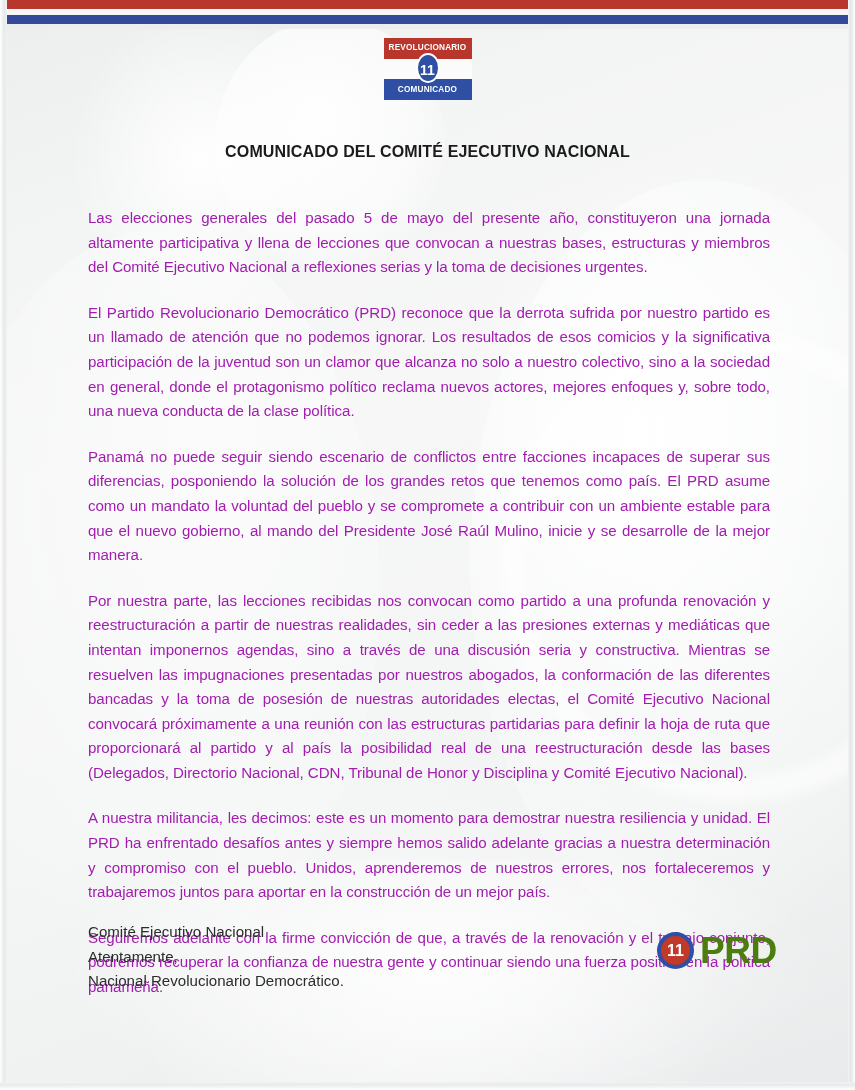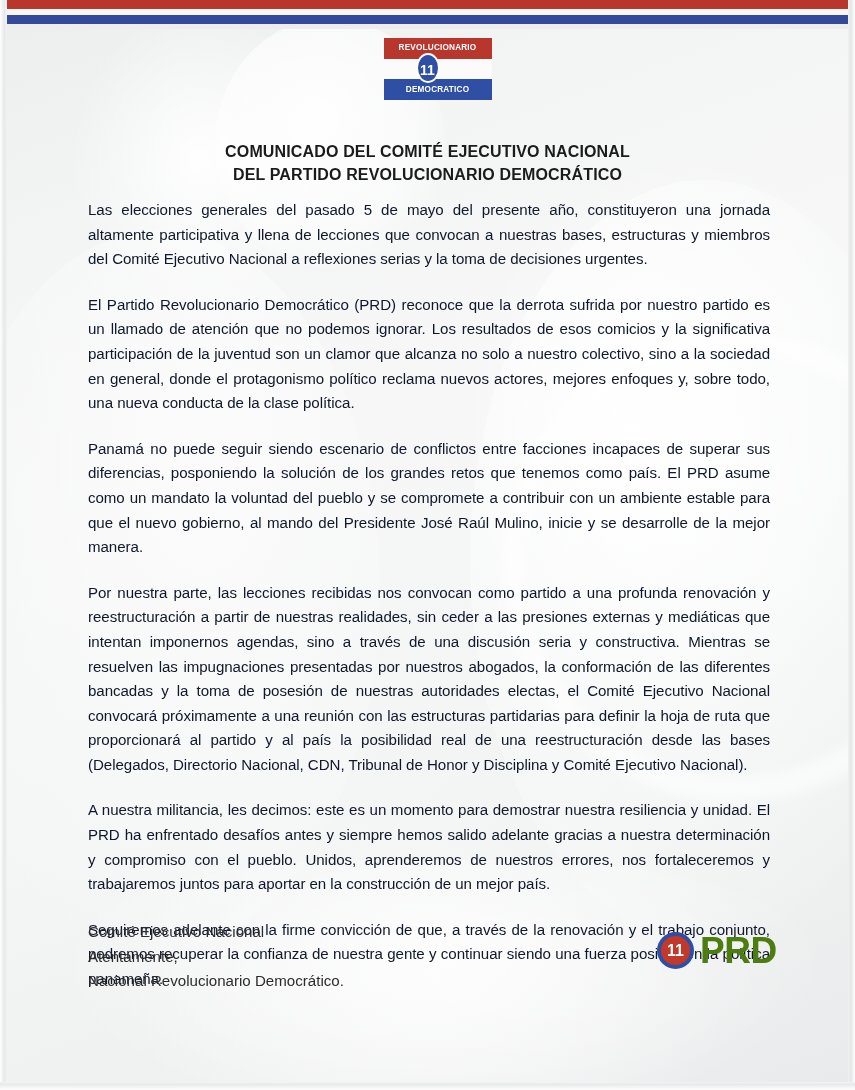--- a/index.html
+++ b/index.html
@@ -133,21 +133,21 @@
   }
   .prd-badge {
     position: relative;
     width: 88px;
     height: 62px;
     display: block;
   }
   .badge-band {
     position: absolute;
     left: 0;
-    width: 108px;
+    width: 88px;
     box-sizing: border-box;
     text-align: center;
     color: #ffffff;
     font-weight: bold;
     letter-spacing: 0.2px;
     line-height: 1;
   }
   .badge-top {
     top: 0;
     height: 21px;
@@ -201,24 +201,24 @@
   .doc-title .line { display: block; }
 
   
   .body-block {
     position: absolute;
     top: 198px;
     left: 88px;
     width: 682px;
   }
   .body-block p {
-    margin: 0 0 21px 0;
+    margin: 8px 0 21px 0;
     font-size: 15.1px;
     line-height: 24.6px;
-    color: #0f172a;
+    color: #a21caf;
     text-align: justify;
     text-justify: inter-word;
     letter-spacing: -0.05px;
   }
   .body-block p:last-child { margin-bottom: 0; }
 
   
   .signature {
     position: absolute;
     top: 920px;
@@ -305,28 +305,27 @@
     <div class="stripe-blue"></div>
     <div class="stripe-base"></div>
   </div>
 
   <div class="content">
 
     <div class="logo-wrap">
       <div class="prd-badge">
         <div class="badge-band badge-top">REVOLUCIONARIO</div>
         <div class="badge-band badge-mid"></div>
-        <div class="badge-band badge-bot">DEMOCRATICO</div>
+        <div class="badge-band badge-bot">COMUNICADO</div>
         <div class="badge-circle">11</div>
       </div>
     </div>
 
     <div class="doc-title">
       <span class="line">COMUNICADO DEL COMITÉ EJECUTIVO NACIONAL</span>
-      <span class="line">DEL PARTIDO REVOLUCIONARIO DEMOCRÁTICO</span>
     </div>
 
     <div class="body-block">
       <p>Las elecciones generales del pasado 5 de mayo del presente año, constituyeron una jornada altamente participativa y llena de lecciones que convocan a nuestras bases, estructuras y miembros del Comité Ejecutivo Nacional a reflexiones serias y la toma de decisiones urgentes.</p>
       <p>El Partido Revolucionario Democrático (PRD) reconoce que la derrota sufrida por nuestro partido es un llamado de atención que no podemos ignorar. Los resultados de esos comicios y la significativa participación de la juventud son un clamor que alcanza no solo a nuestro colectivo, sino a la sociedad en general, donde el protagonismo político reclama nuevos actores, mejores enfoques y, sobre todo, una nueva conducta de la clase política.</p>
       <p>Panamá no puede seguir siendo escenario de conflictos entre facciones incapaces de superar sus diferencias, posponiendo la solución de los grandes retos que tenemos como país. El PRD asume como un mandato la voluntad del pueblo y se compromete a contribuir con un ambiente estable para que el nuevo gobierno, al mando del Presidente José Raúl Mulino, inicie y se desarrolle de la mejor manera.</p>
       <p>Por nuestra parte, las lecciones recibidas nos convocan como partido a una profunda renovación y reestructuración a partir de nuestras realidades, sin ceder a las presiones externas y mediáticas que intentan imponernos agendas, sino a través de una discusión seria y constructiva. Mientras se resuelven las impugnaciones presentadas por nuestros abogados, la conformación de las diferentes bancadas y la toma de posesión de nuestras autoridades electas, el Comité Ejecutivo Nacional convocará próximamente a una reunión con las estructuras partidarias para definir la hoja de ruta que proporcionará al partido y al país la posibilidad real de una reestructuración desde las bases (Delegados, Directorio Nacional, CDN, Tribunal de Honor y Disciplina y Comité Ejecutivo Nacional).</p>
       <p>A nuestra militancia, les decimos: este es un momento para demostrar nuestra resiliencia y unidad. El PRD ha enfrentado desafíos antes y siempre hemos salido adelante gracias a nuestra determinación y compromiso con el pueblo. Unidos, aprenderemos de nuestros errores, nos fortaleceremos y trabajaremos juntos para aportar en la construcción de un mejor país.</p>
       <p>Seguiremos adelante con la firme convicción de que, a través de la renovación y el trabajo conjunto, podremos recuperar la confianza de nuestra gente y continuar siendo una fuerza positiva en la política panameña.</p>
     </div>

